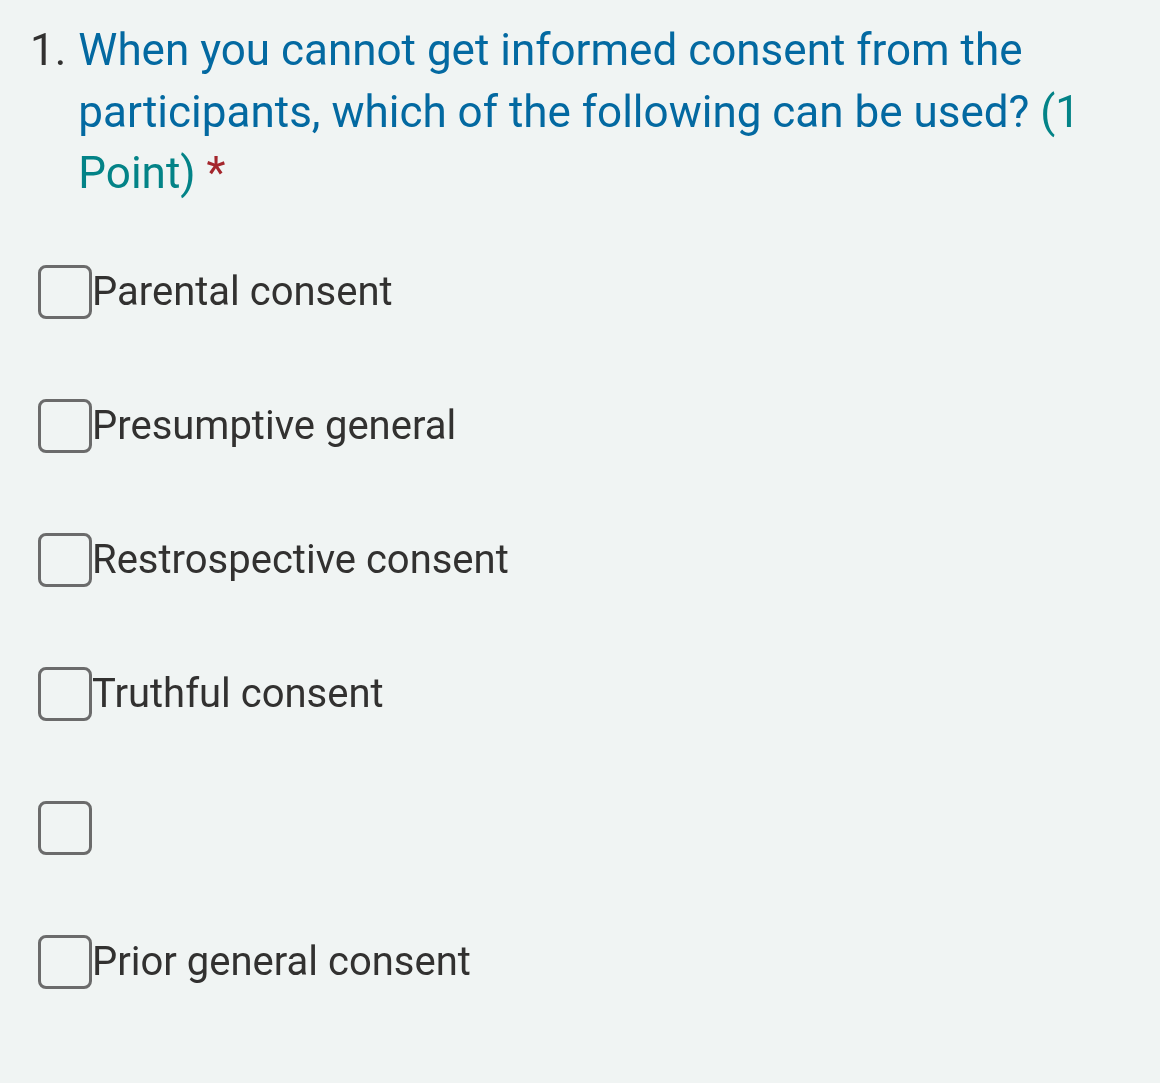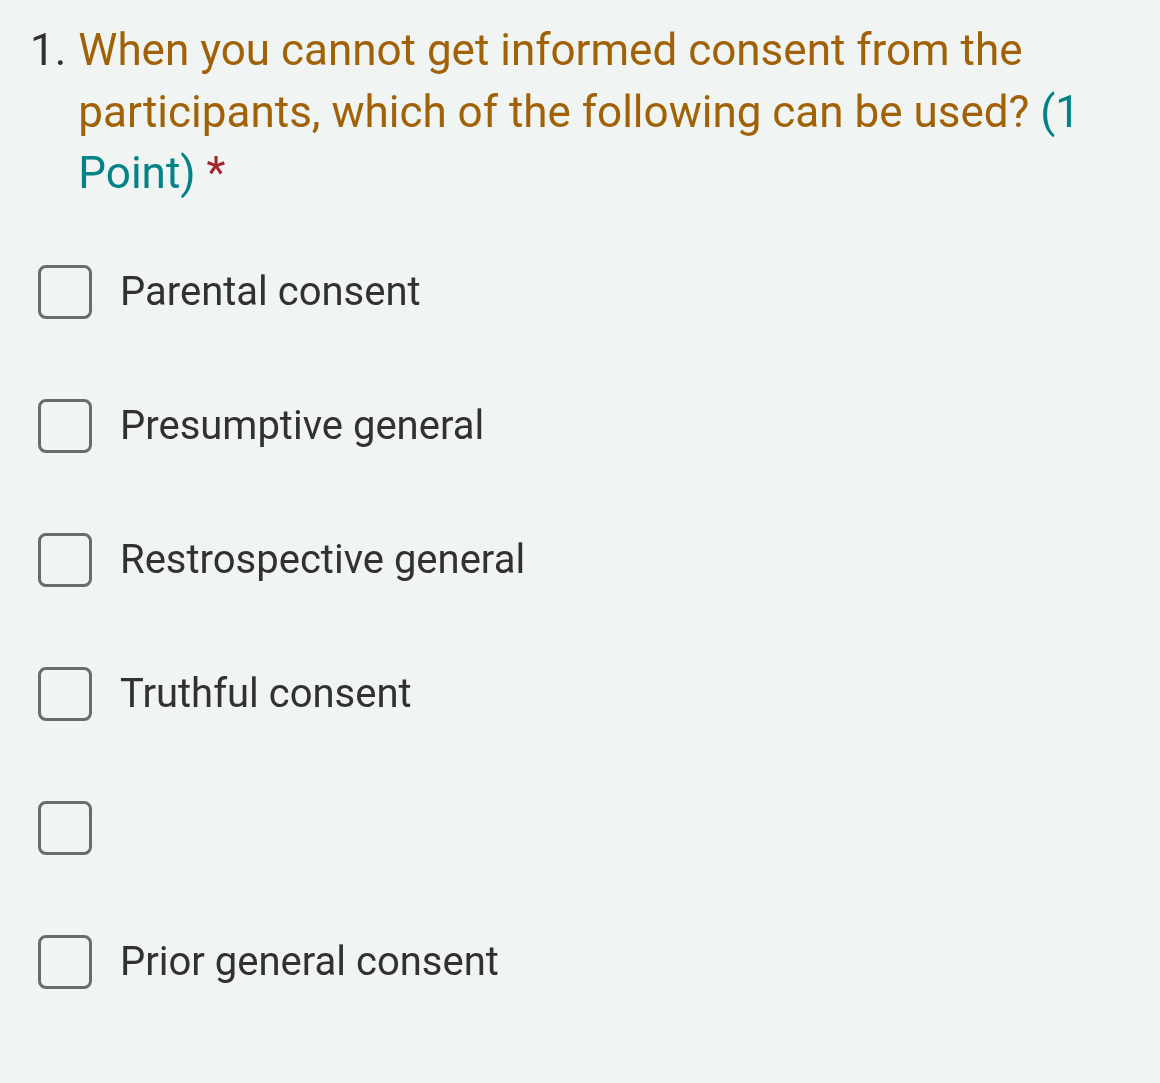--- a/index.html
+++ b/index.html
@@ -25,35 +25,34 @@
       color: #323130;
       line-height: 1.4;
       white-space: nowrap;
     }
     .question-text-wrapper {
       font-size: 44px;
       line-height: 1.4;
       color: #323130;
     }
     .question-text {
-      color: #a16207;
+      color: #0369a1;
     }
     .points {
       color: #038387;
     }
     .required-asterisk {
       color: #a4262c;
     }
     .options-container {
       padding-left: 8px;
     }
     .option-row {
       display: flex;
       align-items: center;
-      gap: 28px;
       margin-bottom: 80px;
     }
     .option-row:last-child {
       margin-bottom: 0;
     }
     .checkbox {
       width: 54px;
       height: 54px;
       border: 3px solid #6b6b6b;
       border-radius: 8px;
@@ -83,21 +82,21 @@
   <div class="option-row">
     <div class="checkbox"></div>
     <div class="option-label">Parental consent</div>
   </div>
   <div class="option-row">
     <div class="checkbox"></div>
     <div class="option-label">Presumptive general</div>
   </div>
   <div class="option-row">
     <div class="checkbox"></div>
-    <div class="option-label">Restrospective general</div>
+    <div class="option-label">Restrospective consent</div>
   </div>
   <div class="option-row">
     <div class="checkbox"></div>
     <div class="option-label">Truthful consent</div>
   </div>
   <div class="option-row">
     <div class="checkbox"></div>
   </div>
   <div class="option-row">
     <div class="checkbox"></div>

